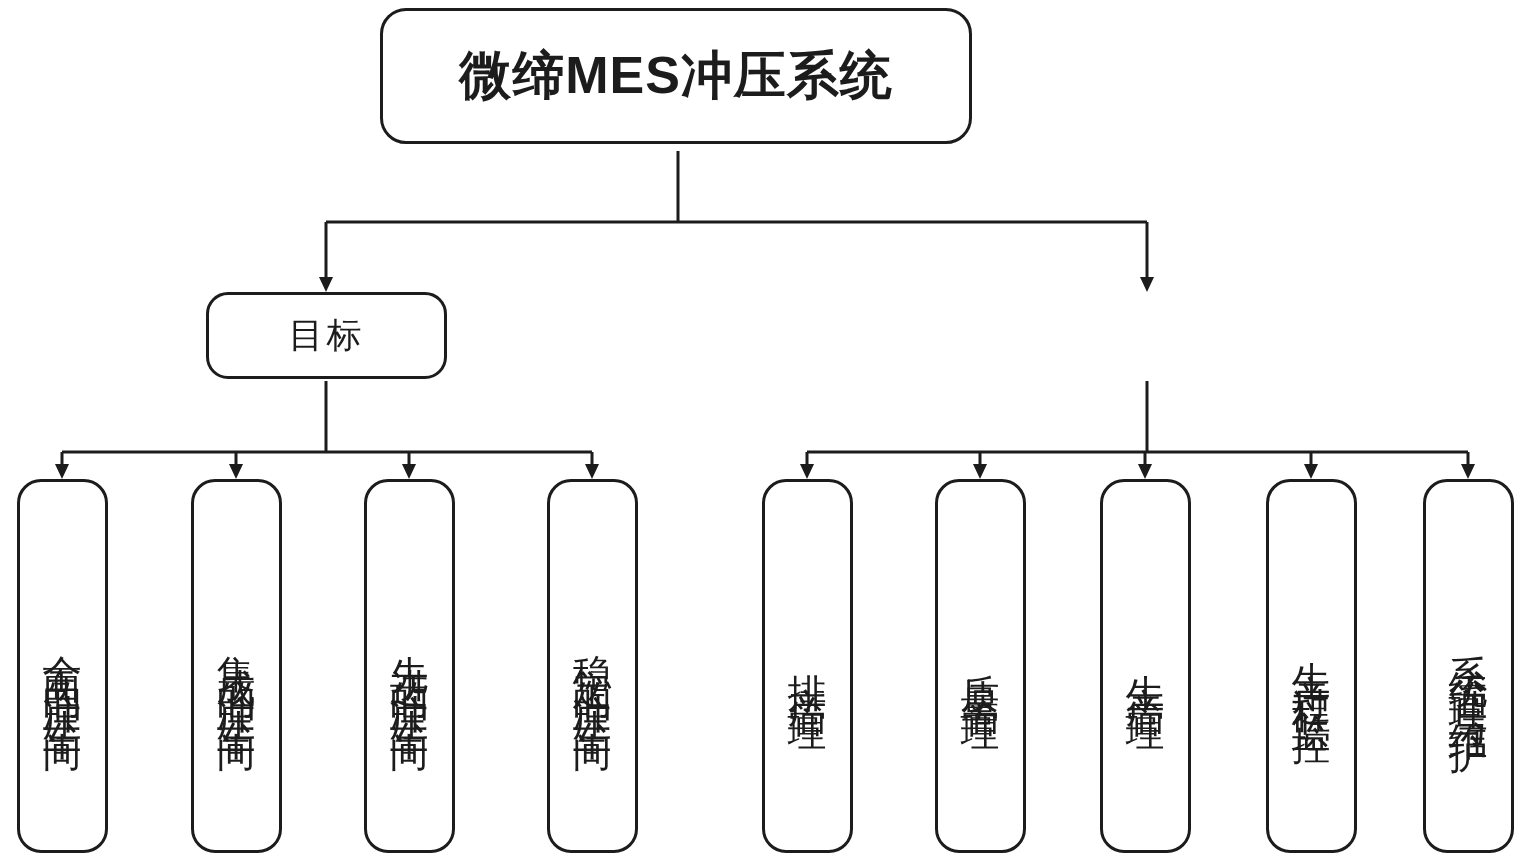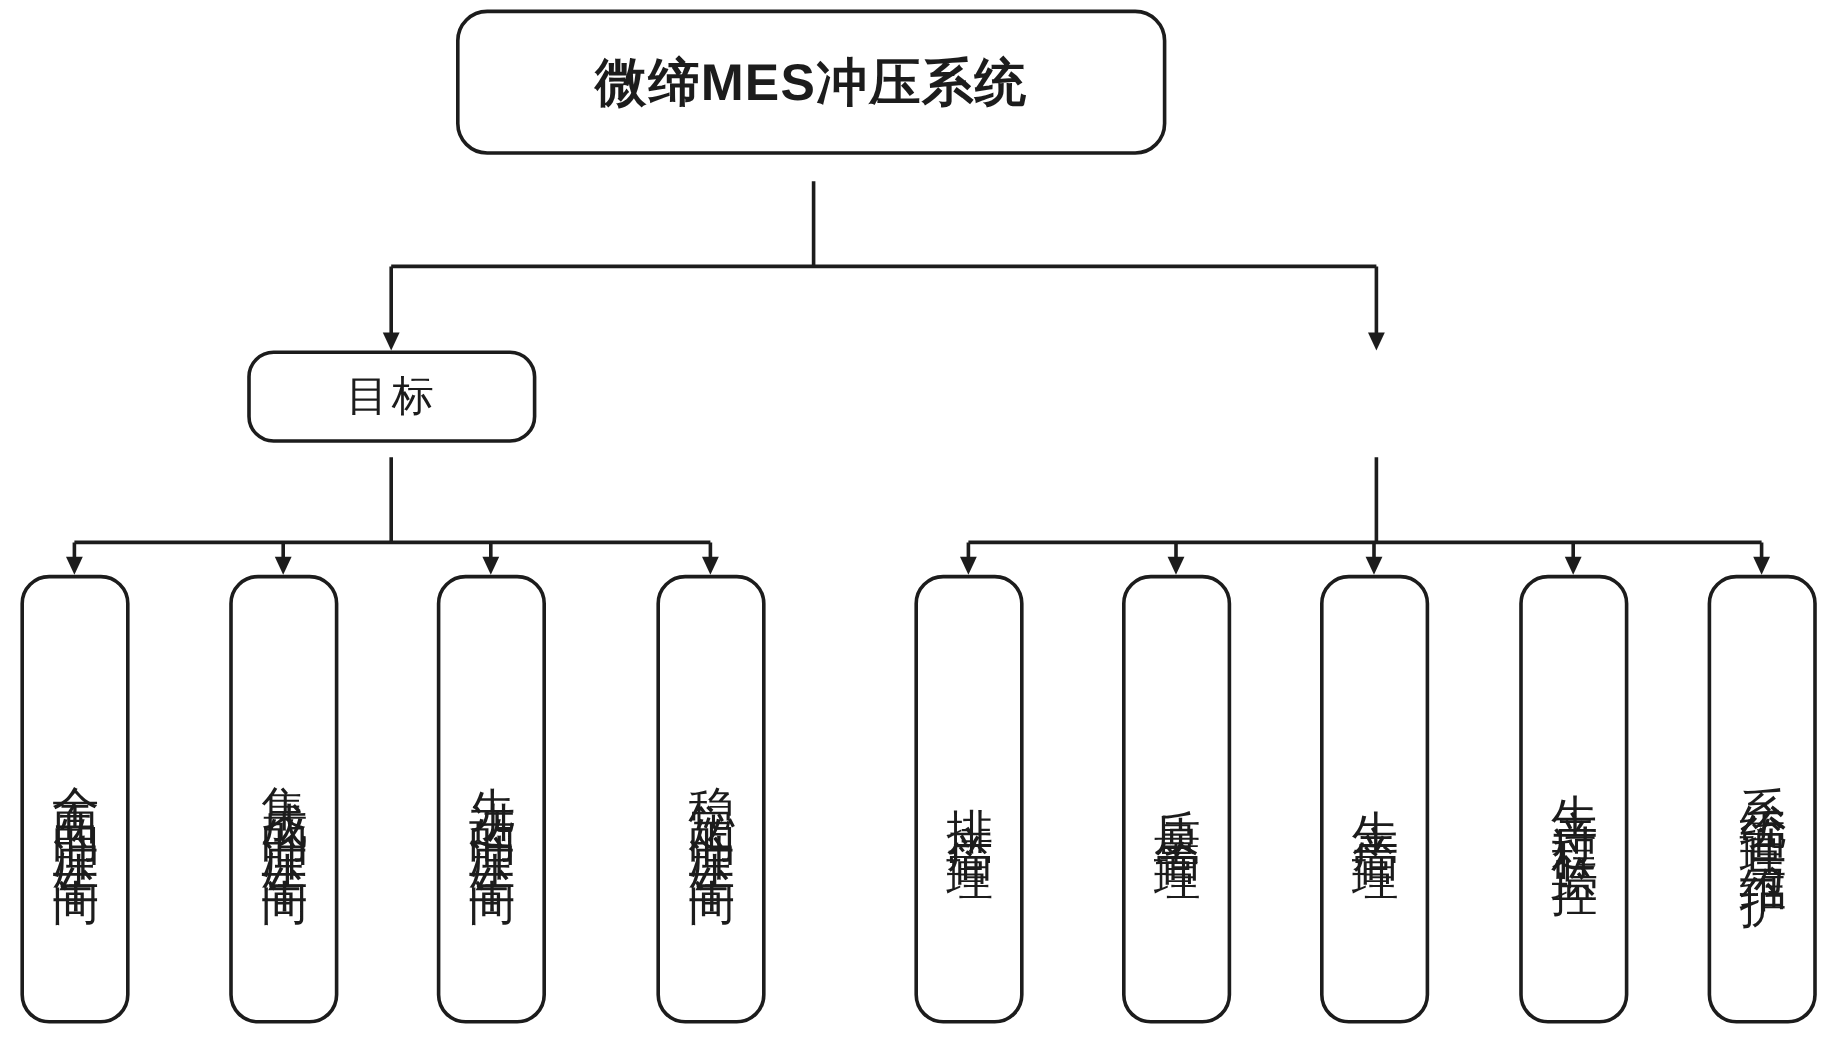--- a/index.html
+++ b/index.html
@@ -29,30 +29,30 @@
     border: 3px solid #1c1c1c;
     display: flex;
     align-items: center;
     justify-content: center;
     color: #1c1c1c;
   }
   .node-root {
     left: 380px;
     top: 8px;
     width: 592px;
-    height: 121px;
+    height: 136px;
     border-radius: 26px;
-    font-size: 43px;
+    font-size: 52px;
     font-weight: bold;
     letter-spacing: 1px;
   }
   .node-branch {
     top: 292px;
     width: 241px;
-    height: 77px;
+    height: 87px;
     border-radius: 22px;
     font-size: 35px;
     letter-spacing: 3px;
   }
   .node-branch-goal { left: 206px; }
   .node-branch-task { left: 1023px; }
   .node-leaf {
     top: 479px;
     width: 91px;
     height: 374px;

